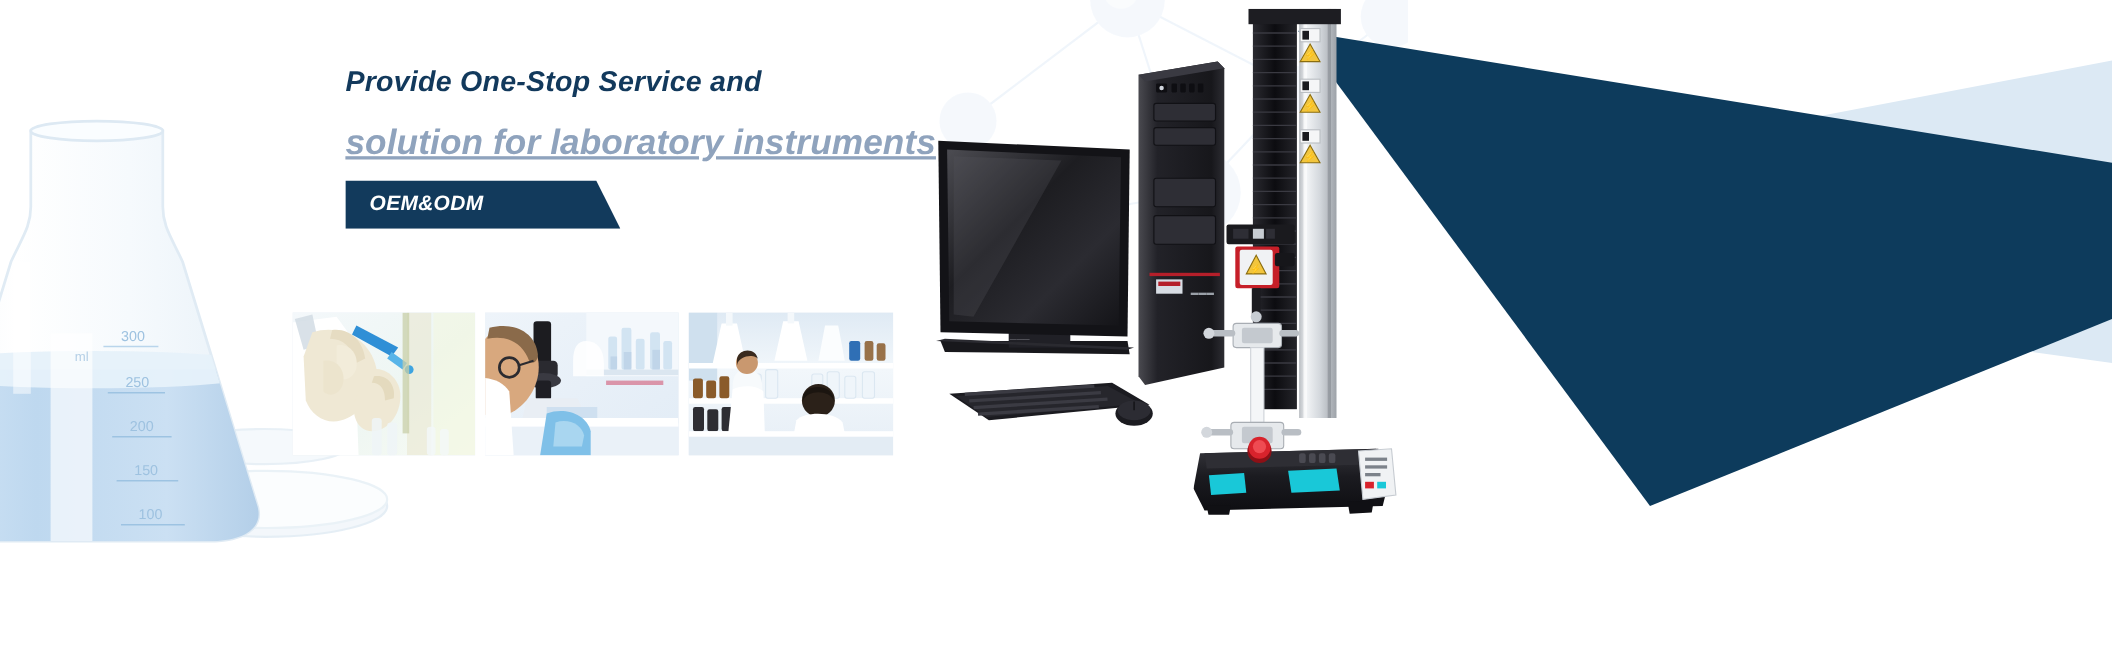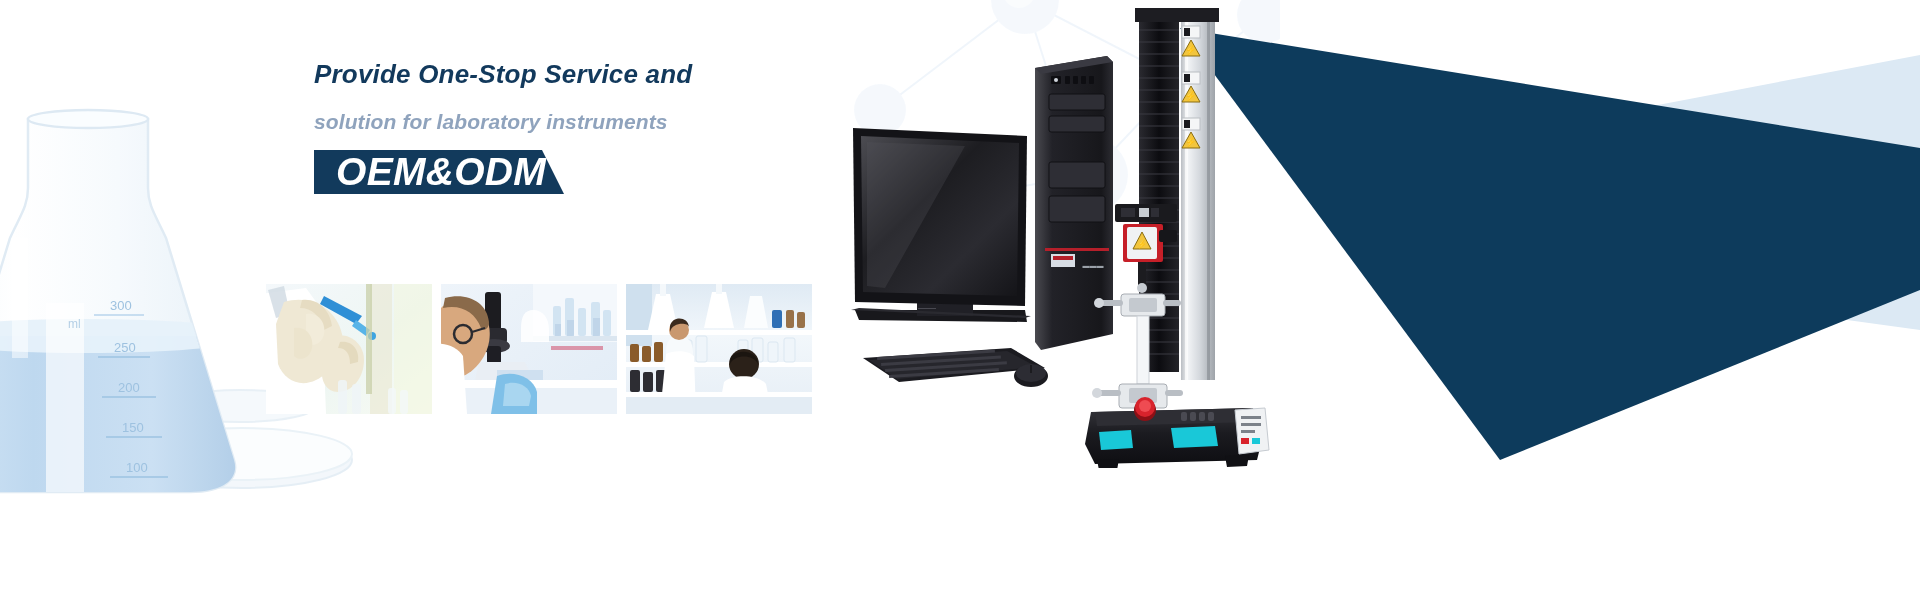--- a/index.html
+++ b/index.html
@@ -9,25 +9,25 @@
   
   .molecule{position:absolute;left:760px;top:-40px;width:520px;height:300px;opacity:.55;pointer-events:none;}
 
   
   .tri-light{position:absolute;right:0;top:0;width:420px;height:330px;}
   .tri-dark{position:absolute;right:0;top:0;width:740px;height:460px;}
 
   
   .copy{position:absolute;left:314px;top:58px;width:760px;}
   .h1{font-size:26px;font-style:italic;font-weight:bold;color:#12395c;letter-spacing:.2px;line-height:1.25;margin:0;white-space:nowrap;}
-  .h2{font-size:21px;font-style:italic;font-weight:bold;color:#8fa3bd;letter-spacing:.1px;line-height:1.25;margin:0;padding-top:18px;white-space:nowrap;}
+  .h2{font-size:32px;font-style:italic;font-weight:bold;color:#8fa3bd;letter-spacing:.1px;line-height:1.25;margin:0;padding-top:18px;white-space:nowrap;text-decoration:underline;}
 
   .badge-wrap{position:relative;margin-top:15px;width:250px;height:44px;}
   .badge-bg{position:absolute;left:0;top:0;width:250px;height:44px;}
-  .badge-text{position:absolute;left:22px;top:0;height:44px;line-height:44px;font-size:39px;font-style:italic;font-weight:bold;color:#ffffff;letter-spacing:.3px;white-space:nowrap;}
+  .badge-text{position:absolute;left:22px;top:0;height:44px;line-height:44px;font-size:19px;font-style:italic;font-weight:bold;color:#ffffff;letter-spacing:.3px;white-space:nowrap;}
 
   
   .flask{position:absolute;left:-6px;top:88px;width:400px;height:420px;}
 
   
   .strip{position:absolute;left:266px;top:284px;height:130px;display:flex;gap:9px;}
   .photo{position:relative;height:130px;overflow:hidden;background:#eef3f8;}
   .photo.p1{width:166px;}
   .photo.p2{width:176px;}
   .photo.p3{width:186px;}

